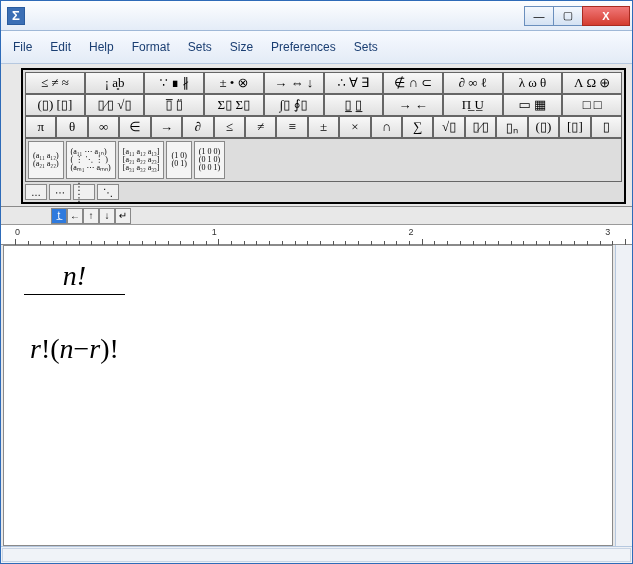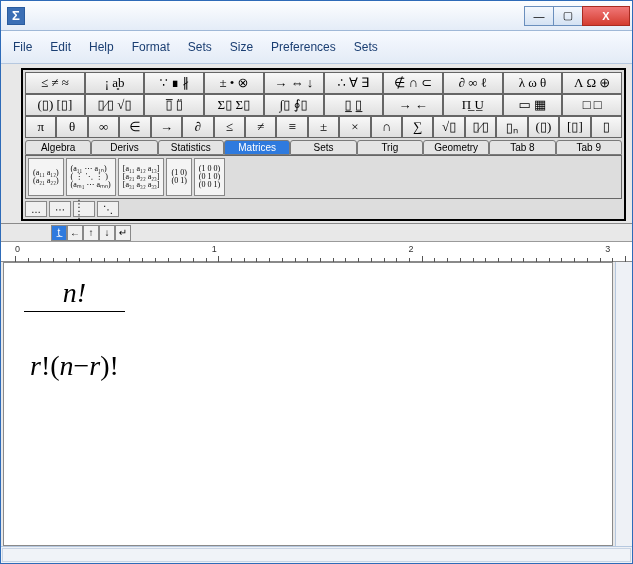--- a/index.html
+++ b/index.html
@@ -111,31 +111,20 @@
           <div class="palette-btn">±</div>
           <div class="palette-btn">×</div>
           <div class="palette-btn">∩</div>
           <div class="palette-btn">∑</div>
           <div class="palette-btn">√▯</div>
           <div class="palette-btn">▯⁄▯</div>
           <div class="palette-btn">▯ₙ</div>
           <div class="palette-btn">(▯)</div>
           <div class="palette-btn">[▯]</div>
           <div class="palette-btn">▯</div>
-        </div>
-      <div class="tab-row" id="tabrow">
-          <div class="tab">Algebra</div>
-          <div class="tab">Derivs</div>
-          <div class="tab">Statistics</div>
-          <div class="tab active">Matrices</div>
-          <div class="tab">Sets</div>
-          <div class="tab">Trig</div>
-          <div class="tab">Geometry</div>
-          <div class="tab">Tab 8</div>
-          <div class="tab">Tab 9</div>
         </div>
       <div class="matrix-strip" id="mstrip">
           <div class="matrix-btn">(a₁₁ a₁₂)
 (a₂₁ a₂₂)</div>
           <div class="matrix-btn">(a₁₁ ⋯ a₁ₙ)
 ( ⋮ ⋱ ⋮ )
 (aₘ₁ ⋯ aₘₙ)</div>
           <div class="matrix-btn">[a₁₁ a₁₂ a₁₃]
 [a₂₁ a₂₂ a₂₃]
 [a₃₁ a₃₂ a₃₃]</div>

